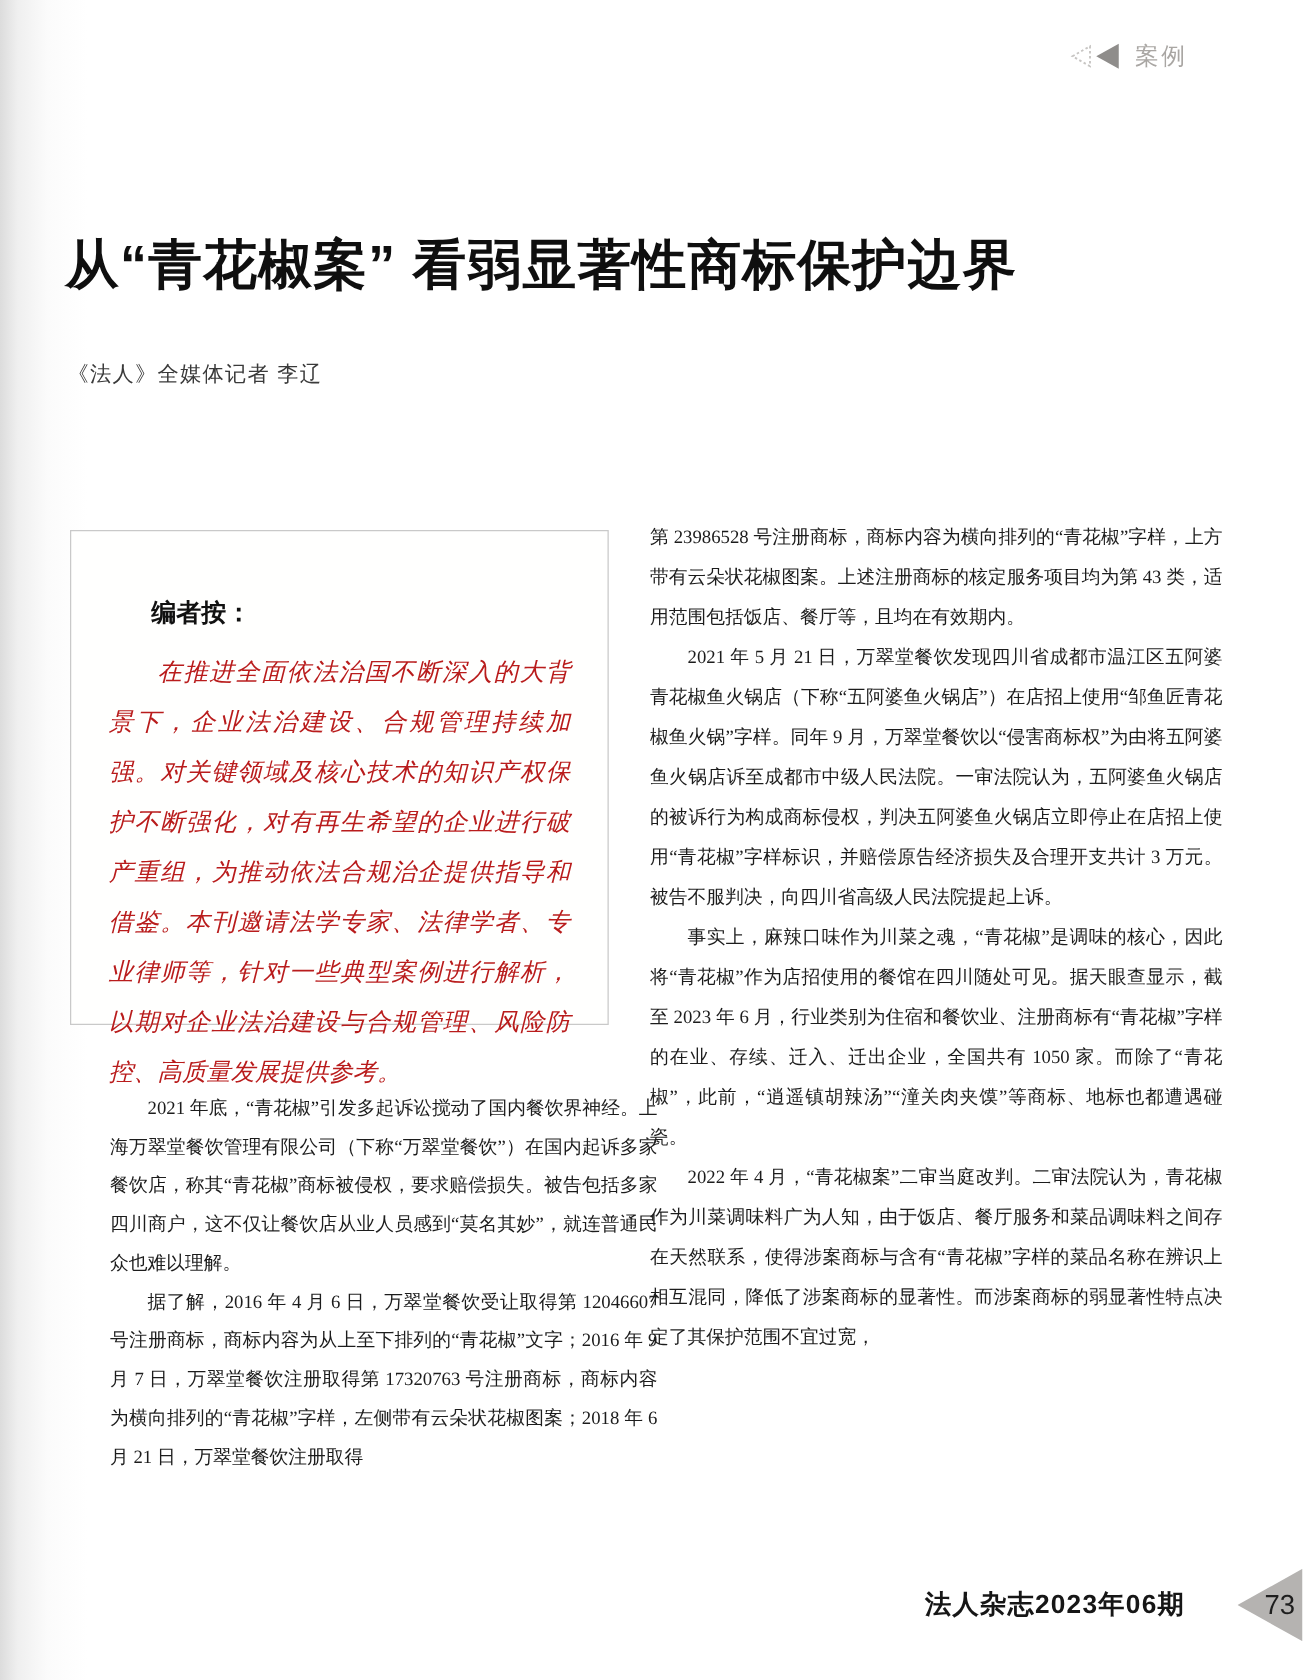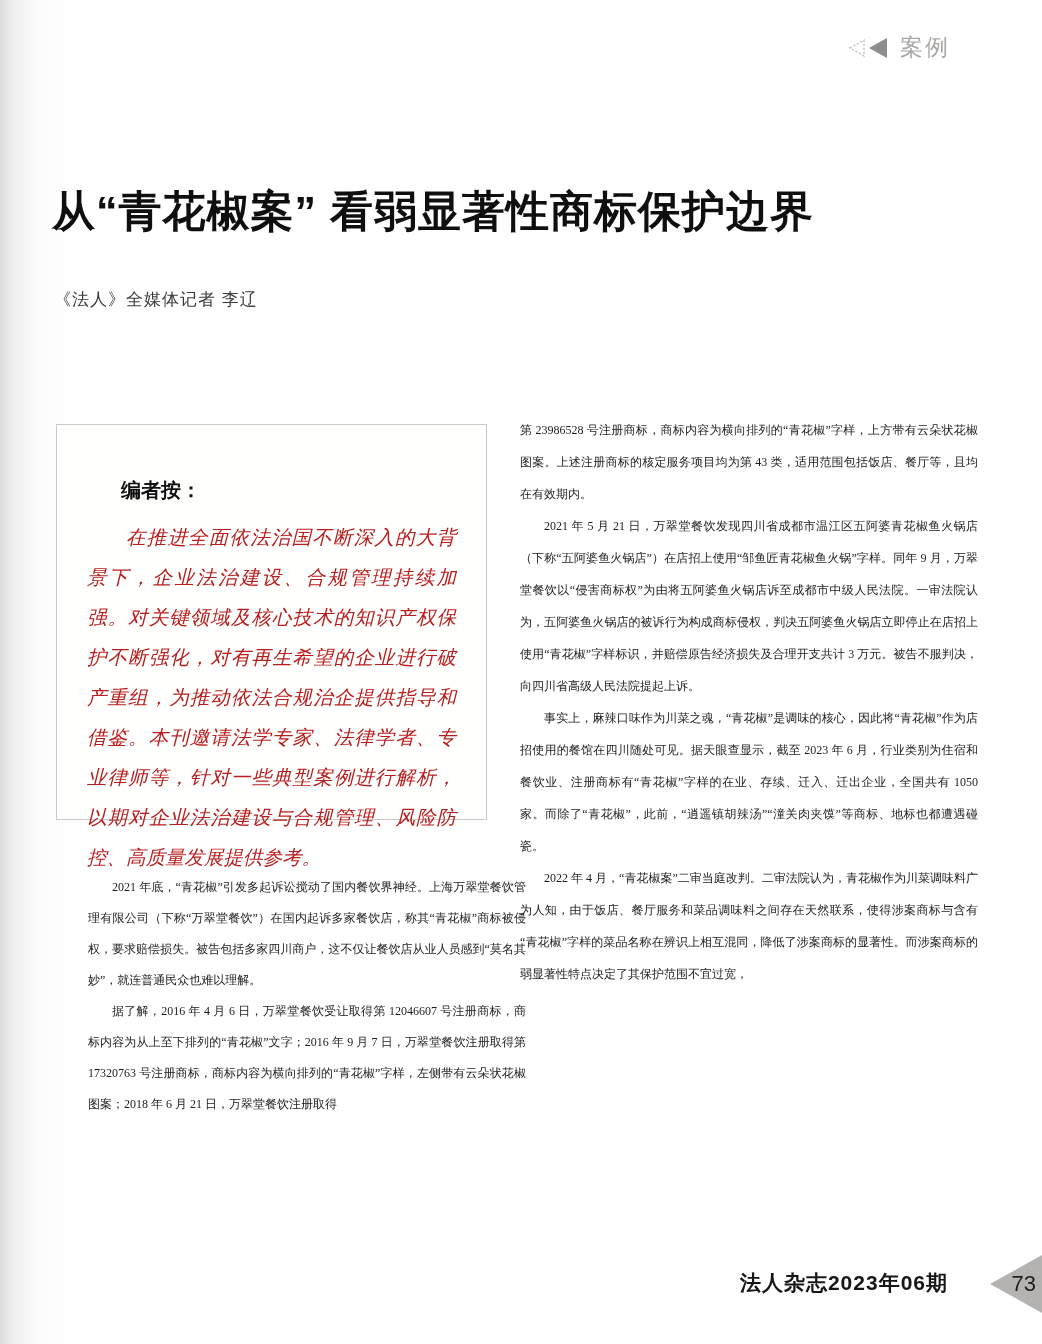--- a/index.html
+++ b/index.html
@@ -23,21 +23,21 @@
   .header-tag {
     position: absolute;
     top: 32px;
     right: 92px;
     display: flex;
     align-items: center;
     gap: 10px;
   }
   .header-tag .cat-label {
     font-family: "Liberation Sans", "DejaVu Sans", sans-serif;
-    font-size: 23px;
+    font-size: 19px;
     color: #a9a6a3;
     letter-spacing: 2px;
   }
   
   .article-title {
     position: absolute;
     left: 52px;
     top: 183px;
     width: 880px;
     font-family: "Liberation Sans", "DejaVu Sans", sans-serif;
@@ -81,21 +81,21 @@
     font-style: italic;
     font-size: 19.5px;
     line-height: 40px;
     text-align: justify;
     text-indent: 2em;
     color: #b91c1c;
   }
   
   .col {
     position: absolute;
-    font-size: 12px;
+    font-size: 15px;
     color: #1c1c1c;
   }
   .col-left  { left: 64px;  top: 872px; width: 438px; margin-left: 24px; }
   .col-right { left: 520px; top: 414px; width: 458px; }
   .body-para {
     line-height: 32px;
     text-align: justify;
     text-indent: 2em;
   }
   .col-left .body-para { line-height: 31px; }

